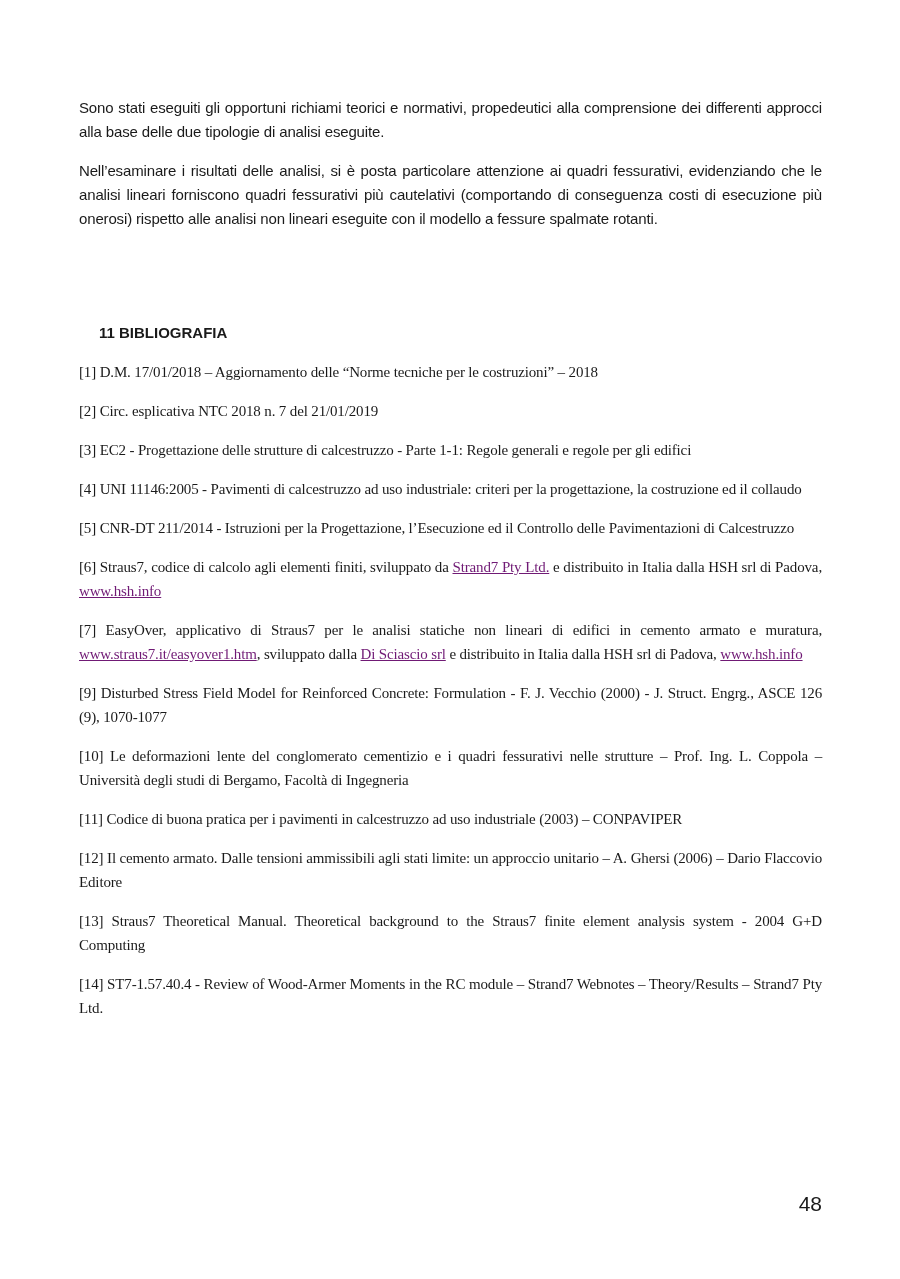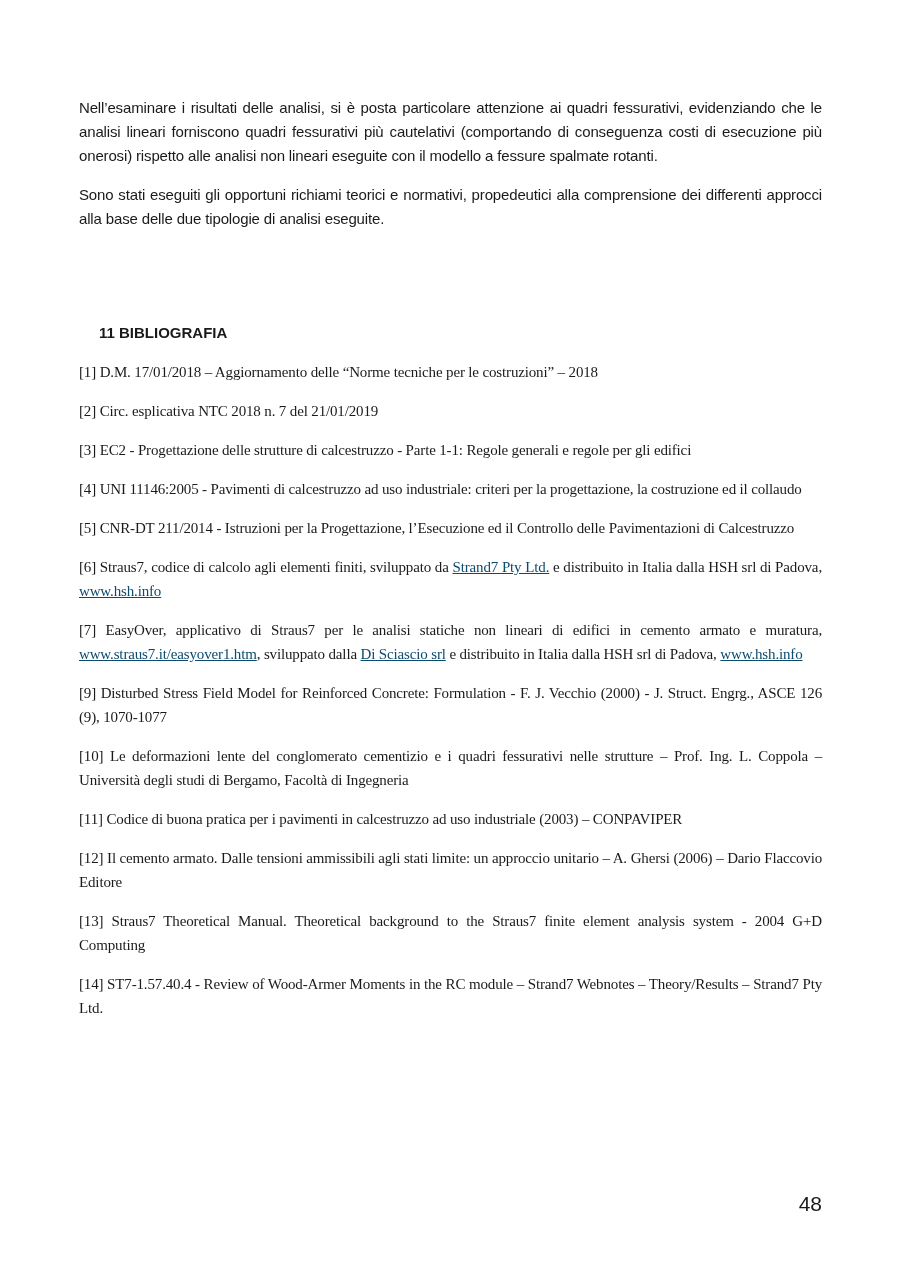--- a/index.html
+++ b/index.html
@@ -3,29 +3,29 @@
 <meta charset="utf-8">
 <style>
   html, body { margin: 0; padding: 0; background: #ffffff; }
   body { width: 900px; height: 1279px; position: relative; overflow: hidden;
          font-family: "Liberation Sans", sans-serif; color: #1a1a1a; }
   .page { position: absolute; left: 79px; top: 96px; width: 743px; }
   p { margin: 0; font-size: 15px; line-height: 24px; text-align: justify; letter-spacing: -0.15px; }
   .para { margin-bottom: 15px; }
   .heading { font-weight: bold; font-size: 15px; line-height: 24px; margin-top: 90px; margin-bottom: 15px; margin-left: 20px; }
   .ref { margin-bottom: 15px; font-family: Liberation Serif, serif; }
-  a.link { color: #0c4a6e; text-decoration: underline; }
+  a.link { color: #701a75; text-decoration: underline; }
   .page-number { position: absolute; right: 78px; top: 1192px; font-size: 21px; line-height: 24px; }
 </style>
 </head>
 <body>
 
 <div class="page">
+  <p class="para">Sono stati eseguiti gli opportuni richiami teorici e normativi, propedeutici alla comprensione dei differenti approcci alla base delle due tipologie di analisi eseguite.</p>
   <p class="para">Nell’esaminare i risultati delle analisi, si è posta particolare attenzione ai quadri fessurativi, evidenziando che le analisi lineari forniscono quadri fessurativi più cautelativi (comportando di conseguenza costi di esecuzione più onerosi) rispetto alle analisi non lineari eseguite con il modello a fessure spalmate rotanti.</p>
-  <p class="para">Sono stati eseguiti gli opportuni richiami teorici e normativi, propedeutici alla comprensione dei differenti approcci alla base delle due tipologie di analisi eseguite.</p>
 
   <div class="heading">11 BIBLIOGRAFIA</div>
 
   <p class="ref">[1] D.M. 17/01/2018 – Aggiornamento delle “Norme tecniche per le costruzioni” – 2018</p>
   <p class="ref">[2] Circ. esplicativa NTC 2018 n. 7 del 21/01/2019</p>
   <p class="ref">[3] EC2 - Progettazione delle strutture di calcestruzzo - Parte 1-1: Regole generali e regole per gli edifici</p>
   <p class="ref">[4] UNI 11146:2005 - Pavimenti di calcestruzzo ad uso industriale: criteri per la progettazione, la costruzione ed il collaudo</p>
   <p class="ref">[5] CNR-DT 211/2014 - Istruzioni per la Progettazione, l’Esecuzione ed il Controllo delle Pavimentazioni di Calcestruzzo</p>
   <p class="ref"><span>[6] Straus7, codice di calcolo agli elementi finiti, sviluppato da </span><a class="link">Strand7 Pty Ltd.</a><span> e distribuito in Italia dalla HSH srl di Padova, </span><a class="link">www.hsh.info</a></p>
   <p class="ref"><span>[7] EasyOver, applicativo di Straus7 per le analisi statiche non lineari di edifici in cemento armato e muratura, </span><a class="link">www.straus7.it/easyover1.htm</a><span>, sviluppato dalla </span><a class="link">Di Sciascio srl</a><span> e distribuito in Italia dalla HSH srl di Padova, </span><a class="link">www.hsh.info</a></p>

